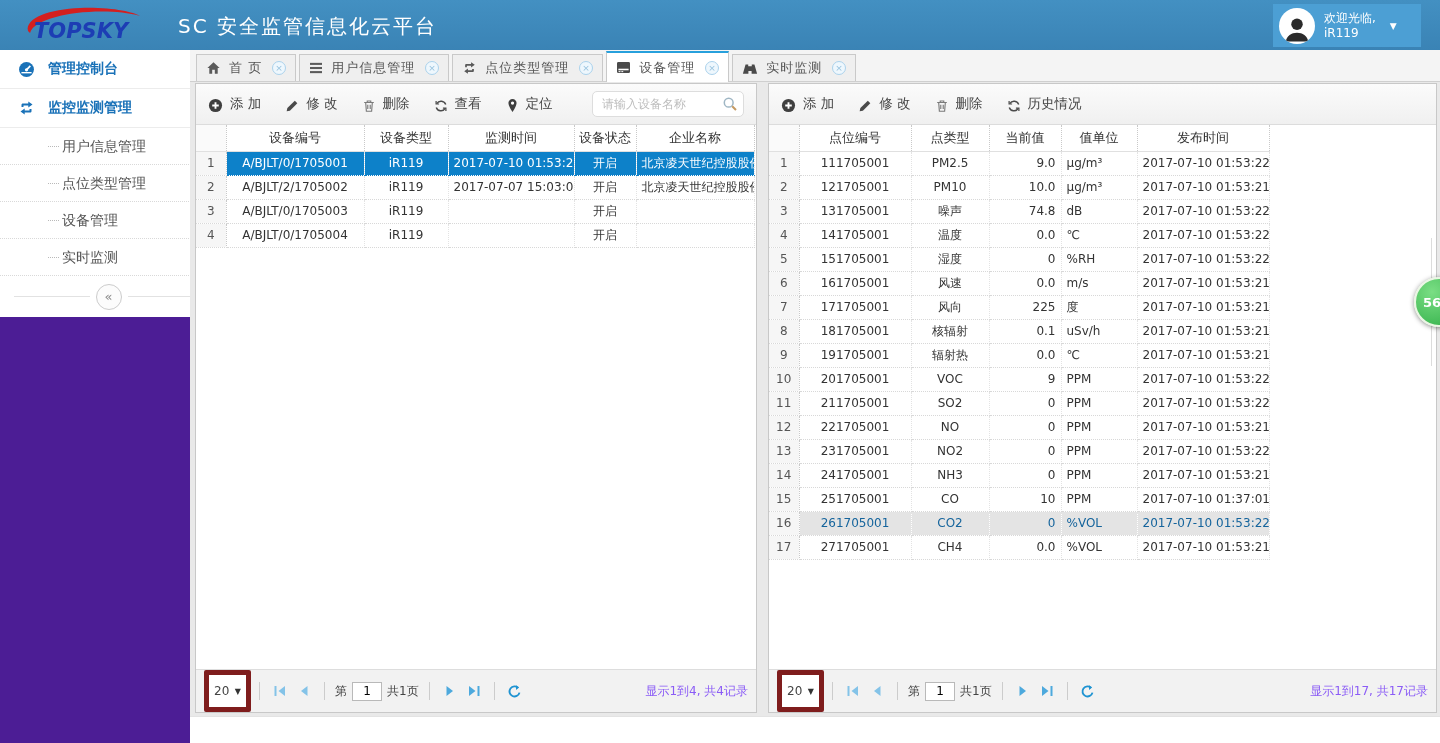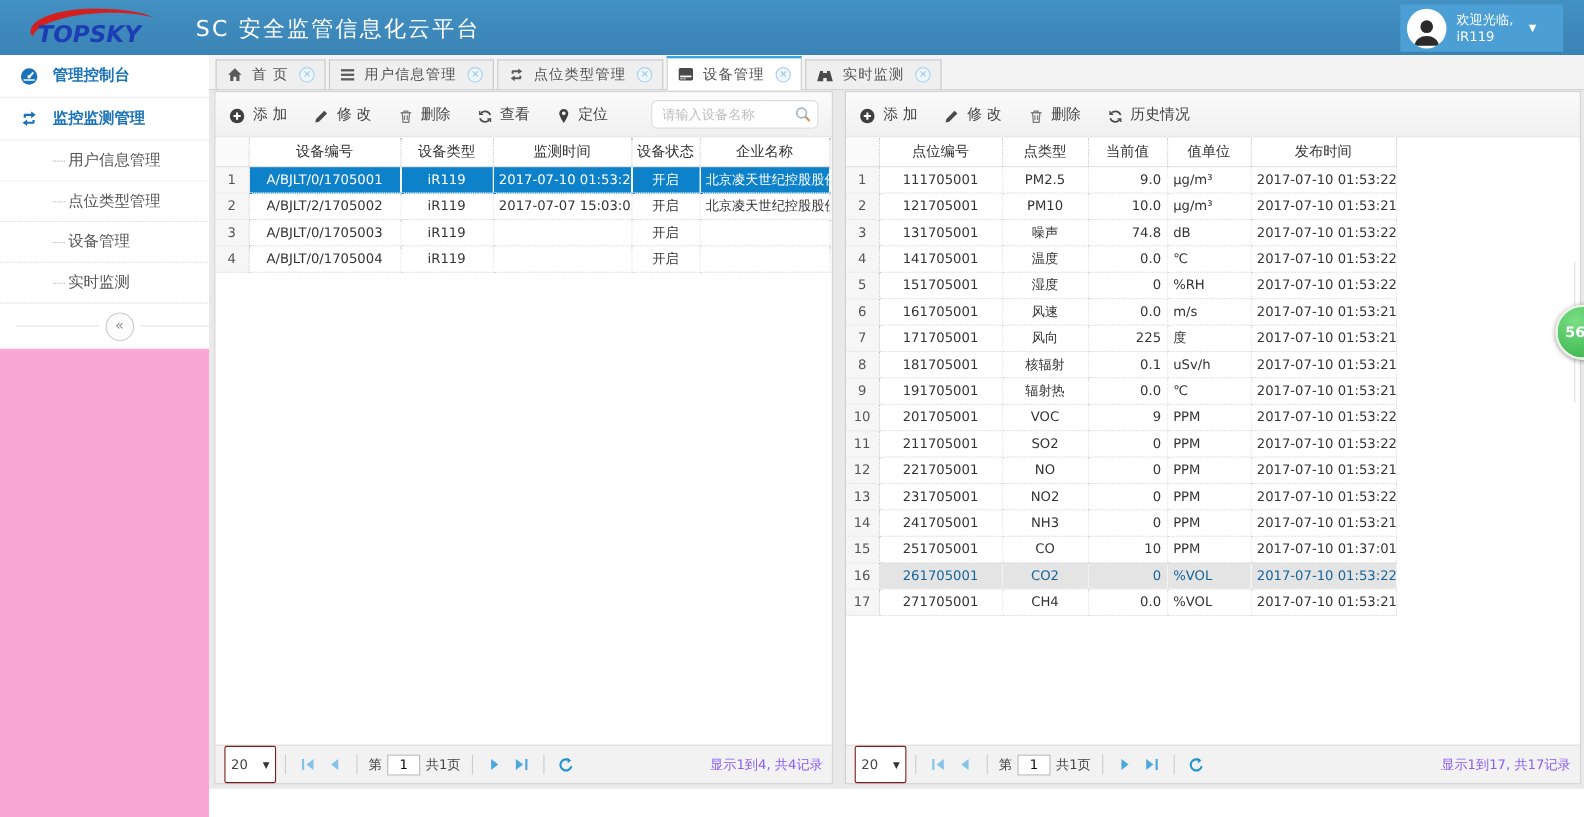--- a/index.html
+++ b/index.html
@@ -10,21 +10,21 @@
             background:linear-gradient(180deg,#4390c2,#3a83b5); z-index:10;padding-left:21px; }
   #logo { position:absolute; left:16px; top:4px; }
   #header-title { position:absolute; left:178px; top:13px; color:#fff; font-size:20px; letter-spacing:2px; }
   #user-box { position:absolute; right:19px; top:4px; height:43px; min-width:148px;
               background:#4c9fd4; display:flex; align-items:center; padding:0 10px 0 6px; cursor:pointer; }
   #avatar { width:36px; height:36px; border-radius:50%; background:#fff; display:flex; align-items:flex-end; justify-content:center; overflow:hidden; }
   #user-text { margin-left:9px; color:#fff; font-size:12px; line-height:15px; }
   #user-caret { color:#fff; font-size:9px; margin-left:14px; }
 
   
-  #sidebar { position:absolute; left:0; top:50px; width:218px; bottom:0; background:#f9a8d4; border-right:1px solid #d6d6d6; }
+  #sidebar { position:absolute; left:0; top:50px; width:218px; bottom:0; background:#4c1d95; border-right:1px solid #d6d6d6; }
   .side-section { height:39px; background:#fff; display:flex; align-items:center; padding-left:18px; position:relative; cursor:pointer; border-bottom:1px solid #ececec; }
   .side-section .icon { color:#1a72b8; display:flex; }
   .side-section .slabel { margin-left:13px; color:#1a72b8; font-size:14px; font-weight:bold; }
   #side-arrow { position:absolute; right:0; top:1px; width:0; height:0;
                 border-top:18px solid transparent; border-bottom:18px solid transparent; border-right:13px solid #1c82c6; }
   .chev { position:absolute; right:14px; color:#3f92cc; display:flex; }
   #side-sub { background:#fff; position:relative; }
   #side-sub::before { content:''; position:absolute; left:48px; top:0; bottom:18px; border-left:1px dotted #b9b9b9; }
   .sub-item { height:37px; line-height:37px; padding-left:62px; font-size:14px; color:#555;
               border-bottom:1px dotted #d9d9d9; position:relative; cursor:pointer; background:#fff; }
@@ -66,21 +66,21 @@
        border-bottom:1px solid #e0e0e0; border-right:1px dotted #c9c9c9; white-space:nowrap; overflow:hidden; cursor:pointer; }
   th.rn-h { border-right:1px dotted #c9c9c9; background:#fafafa; }
   td { height:24px; border-bottom:1px dotted #d8d8d8; border-right:1px dotted #e3e3e3;
        padding:0 5px; white-space:nowrap; overflow:hidden; }
   td.rownum { background:#f6f6f6; text-align:center; color:#555; border-right:1px dotted #c9c9c9; padding:0; }
   tr.selected td:not(.rownum) { background:#0d81c9; color:#fff; border-bottom-color:#0d81c9; }
   tr.hl td:not(.rownum) { background:#e4e4e4; color:#15649c; }
   .al { text-align:left; } .ac { text-align:center; } .ar { text-align:right; }
 
   .pagination { flex:0 0 32px; background:#f2f2f2; border-top:1px solid #ddd; display:flex; align-items:center; padding:0 8px; font-size:12px; color:#444; }
-  .psize { width:47px; height:22px; background:#fff; border:1px solid #7f1d1d; border-radius:2px;
+  .psize { width:47px; height:22px; background:#fff; border:5px solid #7f1d1d; border-radius:2px;
            display:flex; align-items:center; justify-content:space-between; padding:16px 5px; cursor:pointer; }
   .psize .caret { font-size:8px; color:#333; }
   .psep { width:1px; height:18px; background:#ccc; margin:0 8px; }
   .pbtn { width:24px; height:22px; display:flex; align-items:center; justify-content:center; cursor:pointer; color:#4da9dd; }
   .pbtn.light { color:#84c3e8; }
   .pbtn.refresh { color:#1e93d2; }
   .plabel { margin:0 2px; }
   .pinput { width:30px; height:19px; border:1px solid #b9b9b9; background:#fff; text-align:center; font-size:12px; margin:0 3px; font-family:inherit; }
   .pinfo { margin-left:auto; color:#8b5cf6; }
 

